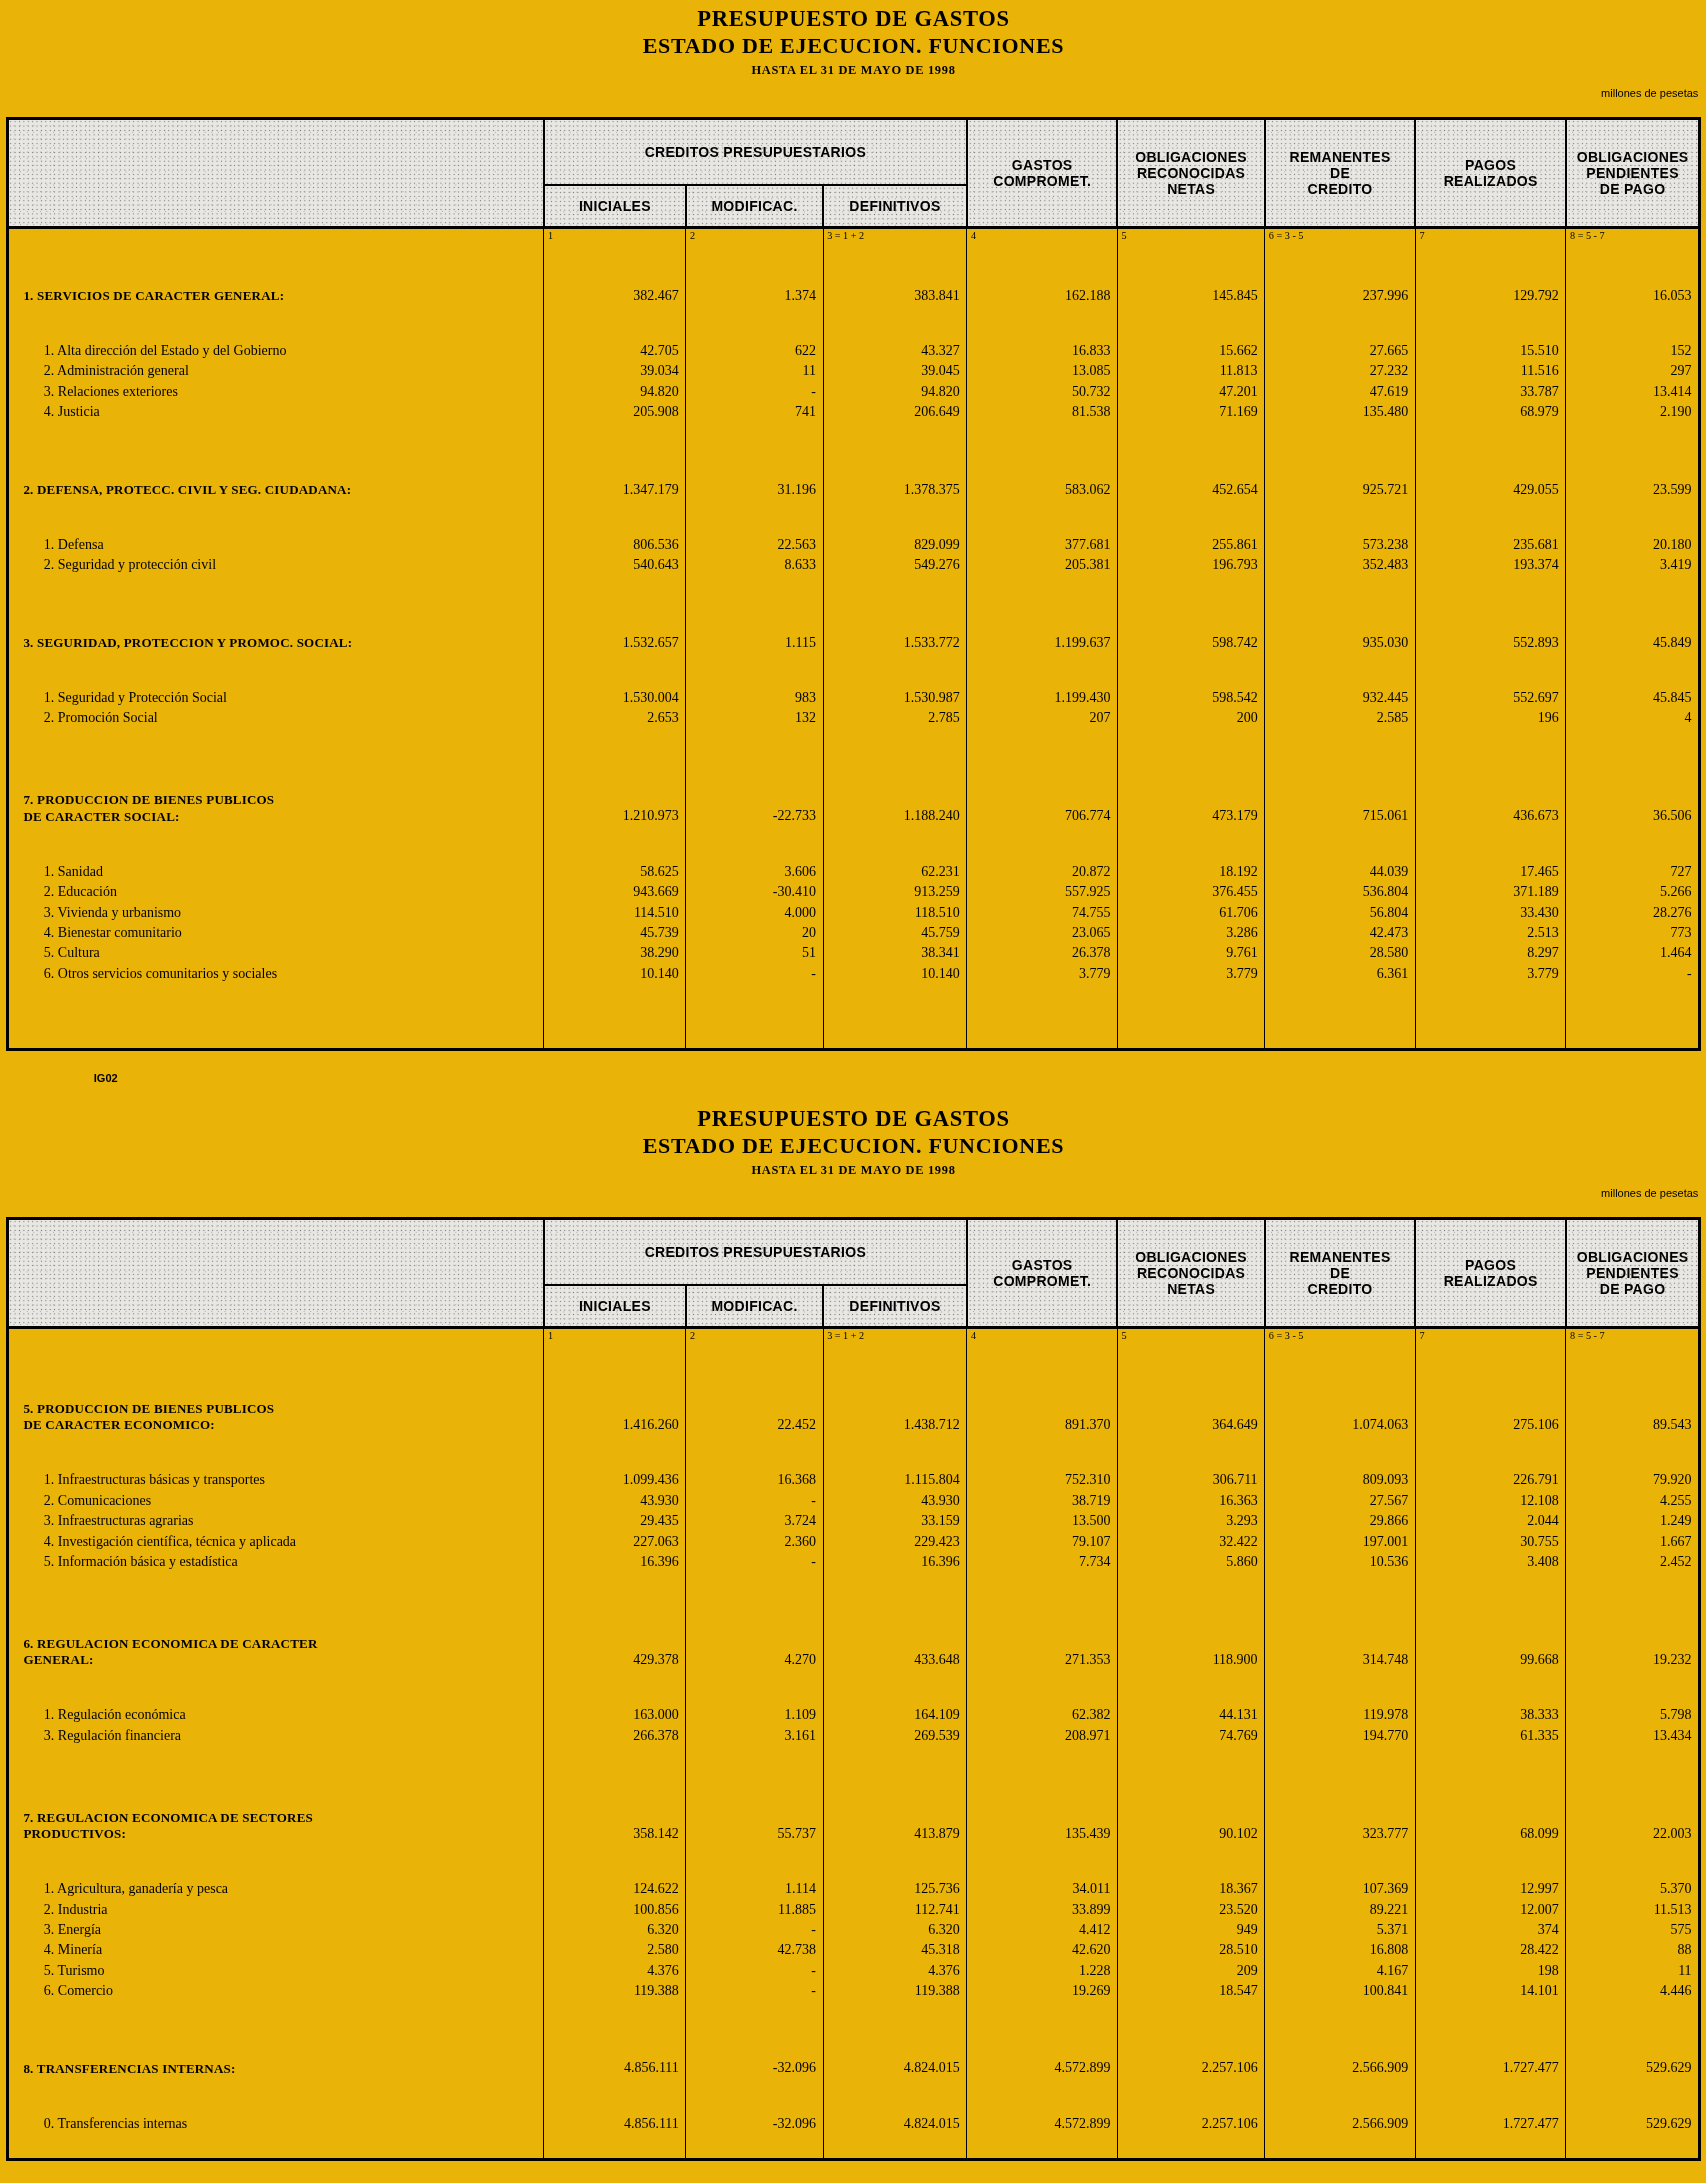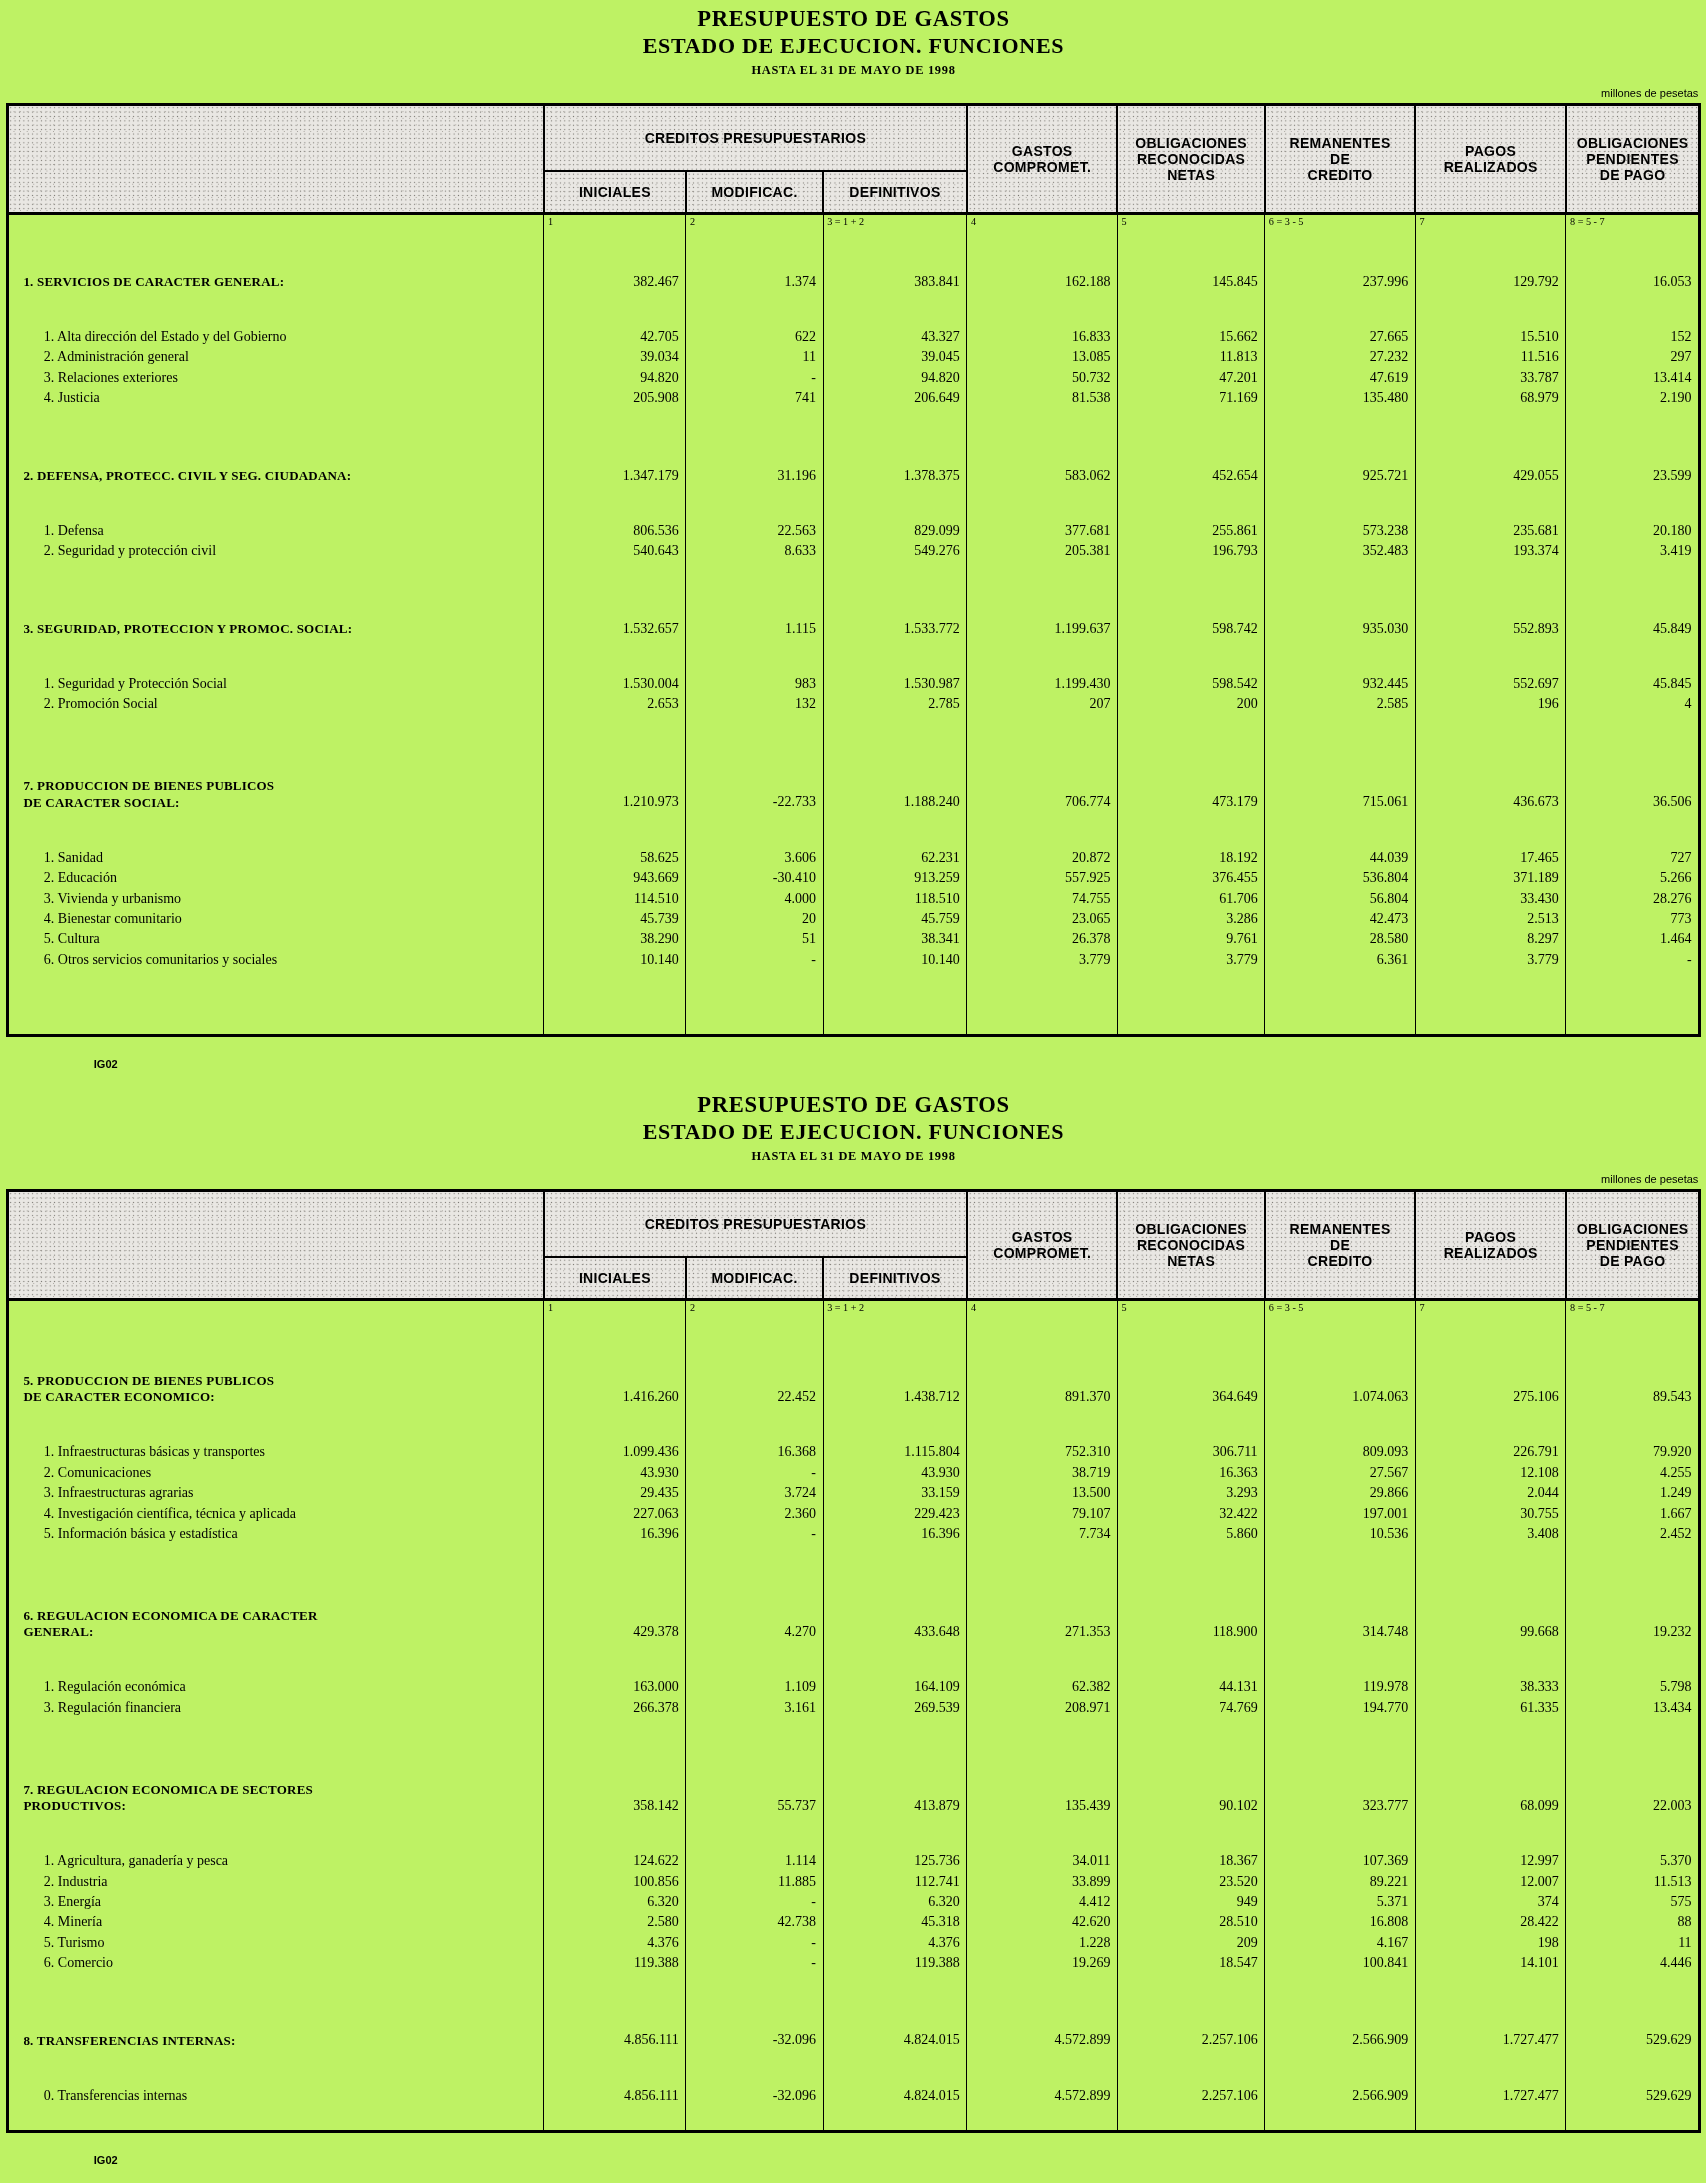--- a/index.html
+++ b/index.html
@@ -1,31 +1,31 @@
 <!DOCTYPE html>
 <html style="font-size:11.7px"><head>
 <meta charset="utf-8">
 <title>Presupuesto de Gastos - Estado de Ejecucion. Funciones</title>
 <style>
   html,body{margin:0;padding:0;background:#ffffff;}
   .page{
     width:1707px;height:2183px;overflow:hidden;position:relative;
-    background:#bef264;color:#000;
+    background:#eab308;color:#000;
     font-family:"Liberation Serif",serif;
   }
   .sheet{padding:0 5.8px;}
   .doc-title{text-align:center;}
   .sheet-1 .doc-title{padding-top:5.8px;}
   .sheet-2 .doc-title{padding-top:19px;}
   .title-l1{font-size:22.6px;font-weight:bold;letter-spacing:0.7px;}
   .title-l2{font-size:22px;font-weight:bold;letter-spacing:0.7px;margin-top:1.5px;}
   .title-l3{font-size:12.4px;font-weight:bold;letter-spacing:0.7px;margin-top:3.6px;}
   .unit-label{
     text-align:right;font-family:"Liberation Sans",sans-serif;
-    font-size:11px;padding-right:2.9px;margin-top:8.8px;margin-bottom:4px;
+    font-size:11px;padding-right:2.9px;margin-top:8.8px;margin-bottom:18px;
   }
   table.budget-table{
     width:100%;border-collapse:collapse;table-layout:fixed;
     border:3.6px solid #000;
   }
   col.c-label{width:31.7%;}
   col.c-1{width:8.4%;} col.c-2{width:8.1%;} col.c-3{width:8.5%;}
   col.c-4{width:8.9%;} col.c-5{width:8.7%;} col.c-6{width:8.9%;}
   col.c-7{width:8.9%;} col.c-8{width:7.9%;}
   thead th{

